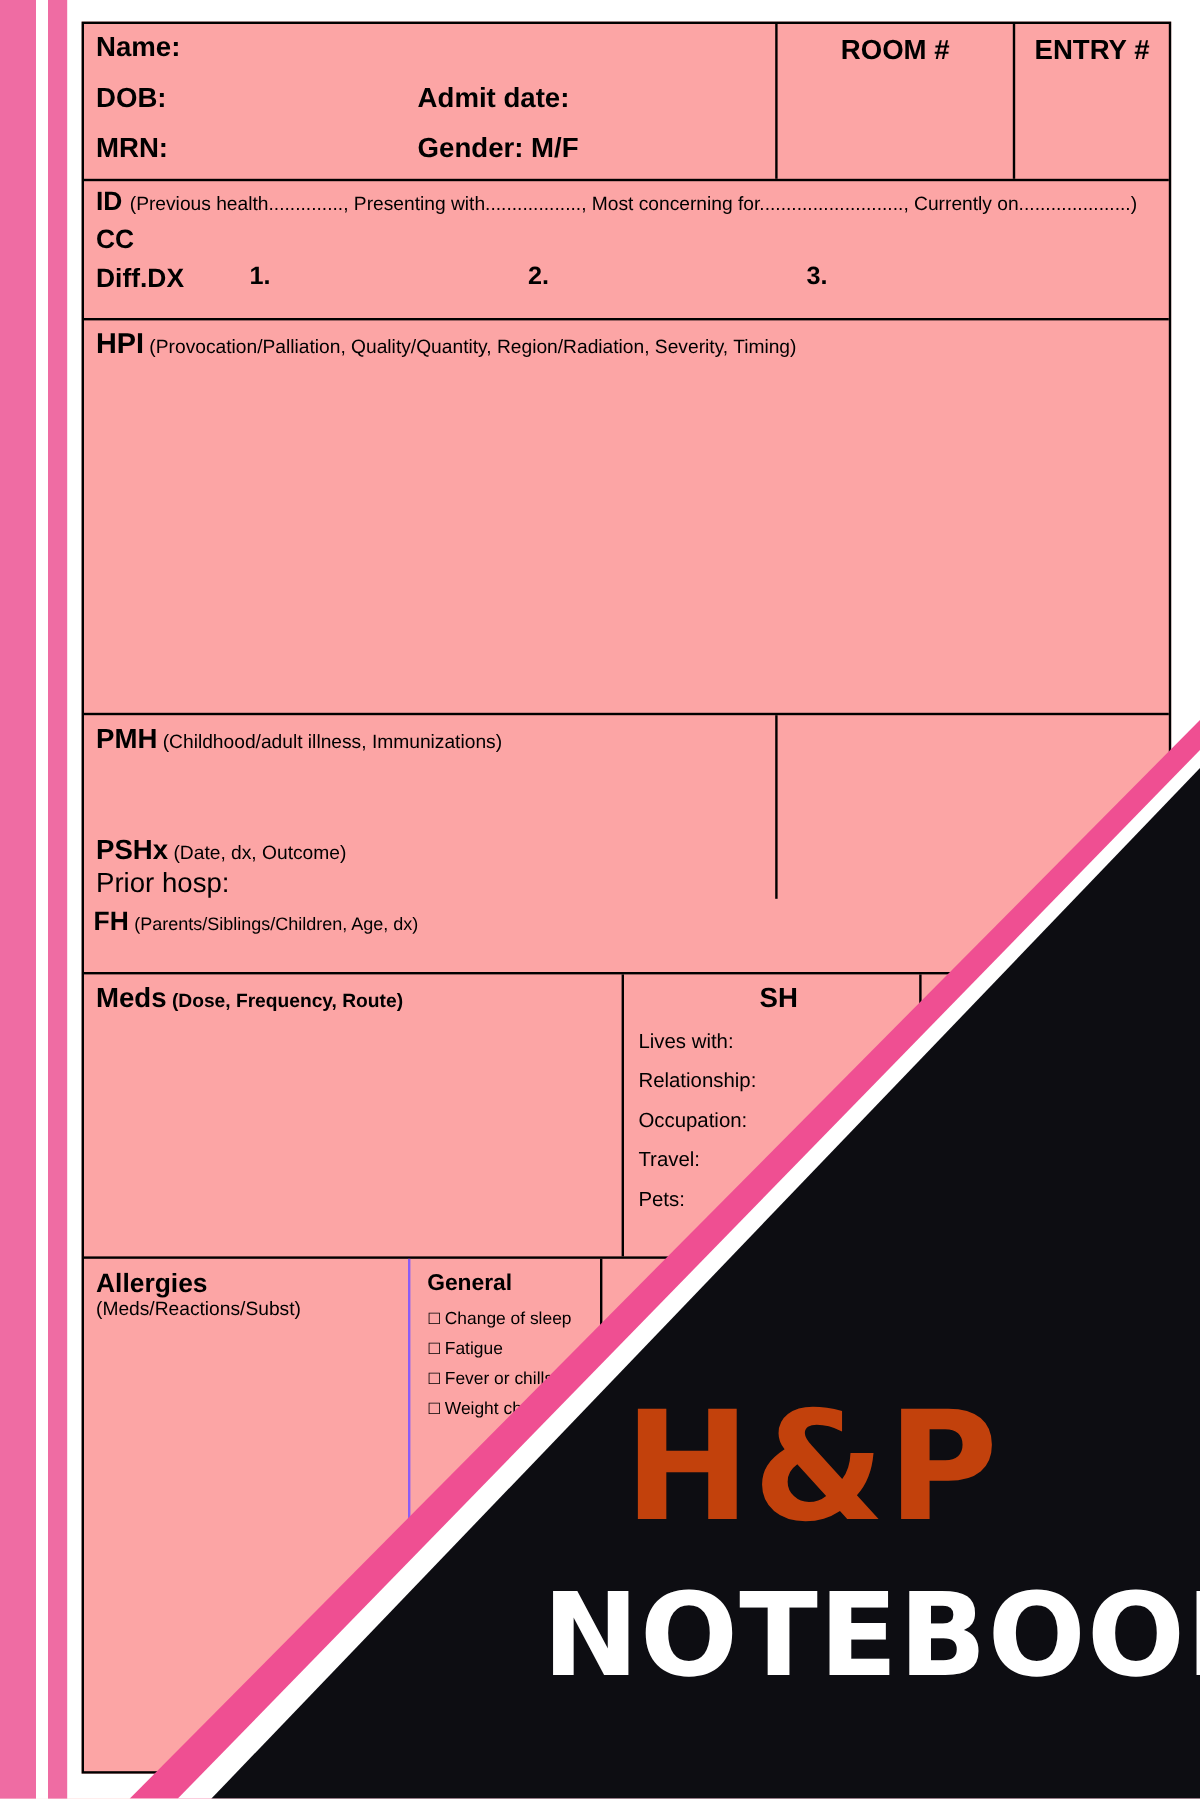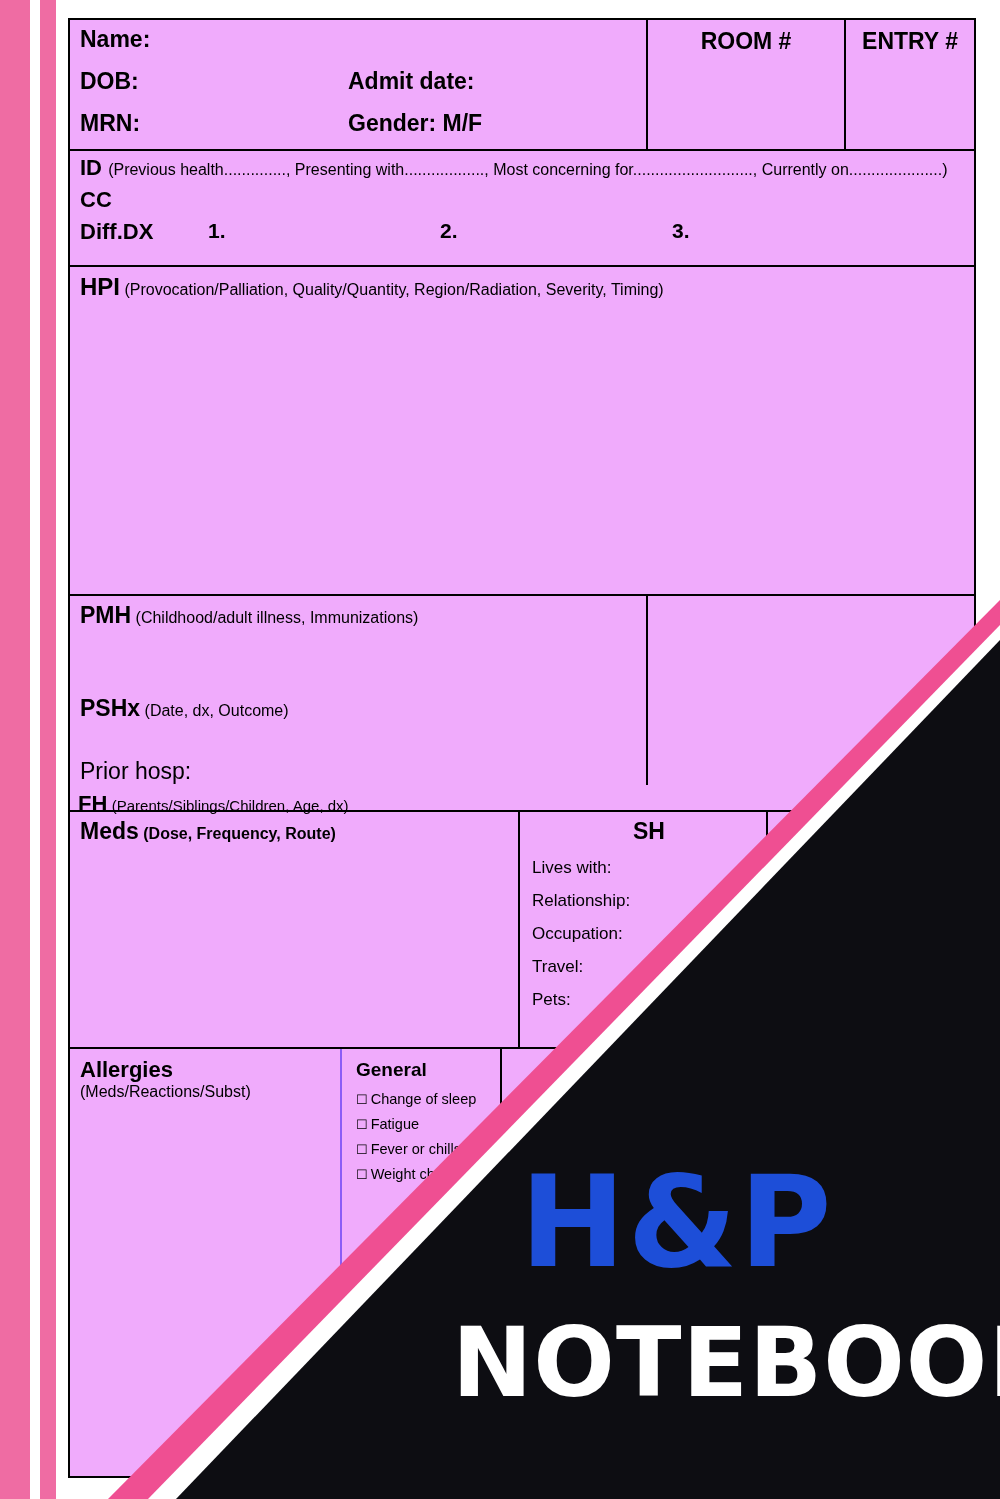--- a/index.html
+++ b/index.html
@@ -12,21 +12,21 @@
   }
   
   .spine-pink{position:absolute;left:0;top:0;width:30px;height:1499px;background:#ef6ca3;}
   .spine-white{position:absolute;left:30px;top:0;width:10px;height:1499px;background:#ffffff;}
   .spine-pink2{position:absolute;left:40px;top:0;width:16px;height:1499px;background:#ef6ca3;}
 
   .page{
     position:absolute;left:68px;top:18px;width:908px;height:1460px;
     border:2px solid #000;
     box-sizing:border-box;
-    background:#f0abfc;
+    background:#fca5a5;
   }
   .row{display:flex;border-bottom:2px solid #000;box-sizing:border-box;}
   .nobb{border-bottom:none;}
 
   
   .hdr{height:131px;position:relative;}
   .hdr-left{width:578px;border-right:2px solid #000;box-sizing:border-box;padding:6px 0 0 10px;}
   .hdr-left .line{display:flex;align-items:baseline;height:42px;}
   .lbl{font-size:23px;font-weight:bold;color:#000;}
   .lbl.w{width:268px;}
@@ -49,21 +49,21 @@
   .hpi{height:327px;padding:6px 0 0 10px;box-sizing:border-box;}
   .hpi .t{font-size:24px;font-weight:bold;}
   .hpi .sub{font-size:16px;font-weight:normal;}
 
   
   .pmhrow{height:216px;flex-direction:column;}
   .pmh{width:578px;border-right:2px solid #000;box-sizing:border-box;padding:6px 0 0 10px;}
   .pmh .t{font-size:23px;font-weight:bold;}
   .pmh .sub{font-size:16px;font-weight:normal;}
   .pmh .sp1{margin-top:66px;}
-  .pmh .sp2{margin-top:36px;}
+  .pmh .sp2{}
   .fh{flex:1;padding:6px 0 0 8px;box-sizing:border-box;}
   .fh .t{font-size:22px;font-weight:bold;}
   .fh .sub{font-size:15px;font-weight:normal;}
 
   
   .medsrow{height:237px;}
   .meds{width:450px;border-right:2px solid #000;box-sizing:border-box;padding:6px 0 0 10px;}
   .meds .t{font-size:23px;font-weight:bold;}
   .meds .sub{font-size:16px;font-weight:bold;}
   .sh{width:248px;border-right:2px solid #000;box-sizing:border-box;padding:6px 0 0 12px;}
@@ -82,21 +82,21 @@
   .roscol .it{font-size:14.5px;line-height:1.72;white-space:nowrap;}
   .chk{font-size:13px;margin-right:3px;}
 
   
   .cover{
     position:absolute;left:0;top:0;width:1000px;height:1499px;pointer-events:none;
   }
   .title-hp{
     position:absolute;left:520px;top:1160px;
     font-family:"DejaVu Sans", sans-serif;
-    font-size:126px;font-weight:bold;color:#1d4ed8;letter-spacing:2px;
+    font-size:126px;font-weight:bold;color:#c2410c;letter-spacing:2px;
     line-height:1;
   }
   .title-nb{
     position:absolute;left:452px;top:1315px;
     font-family:"DejaVu Sans", sans-serif;
     font-size:96px;font-weight:bold;color:#ffffff;letter-spacing:1px;
     line-height:1;
   }
 </style>
 </head>

